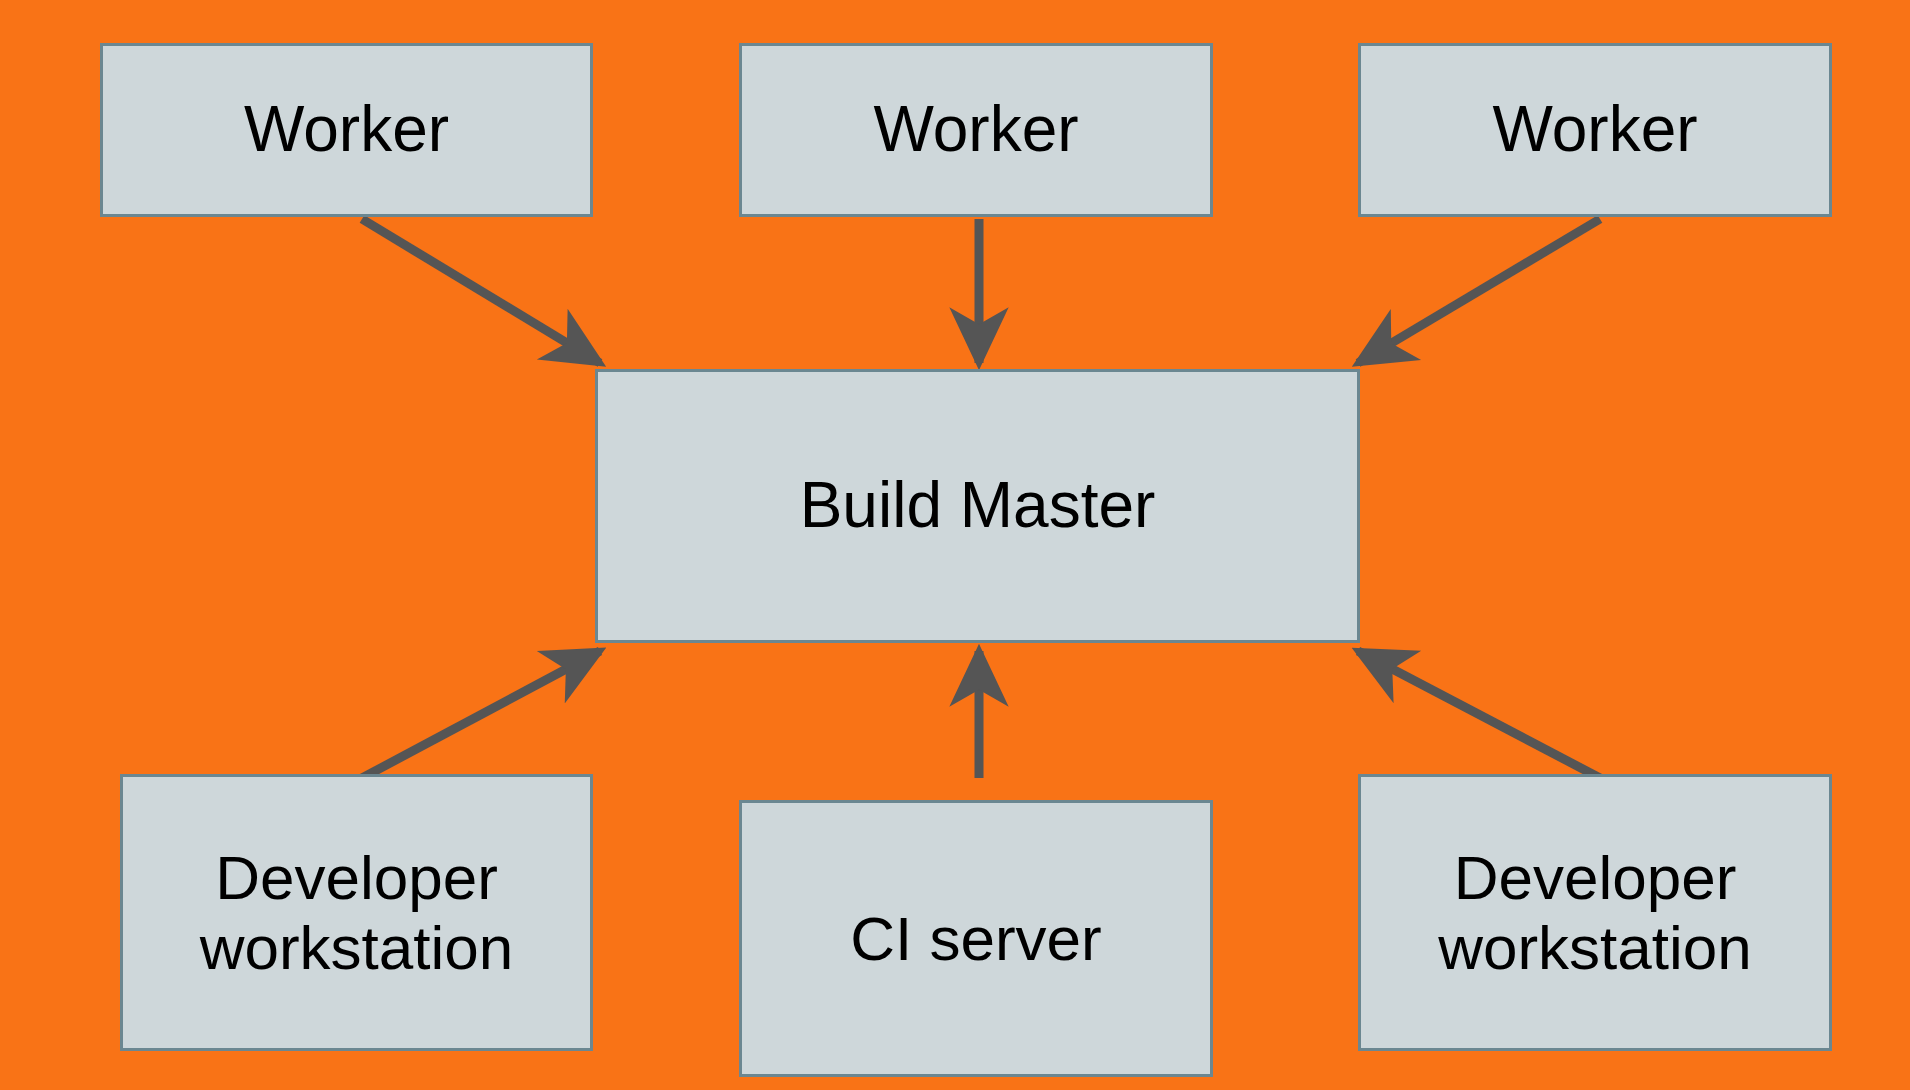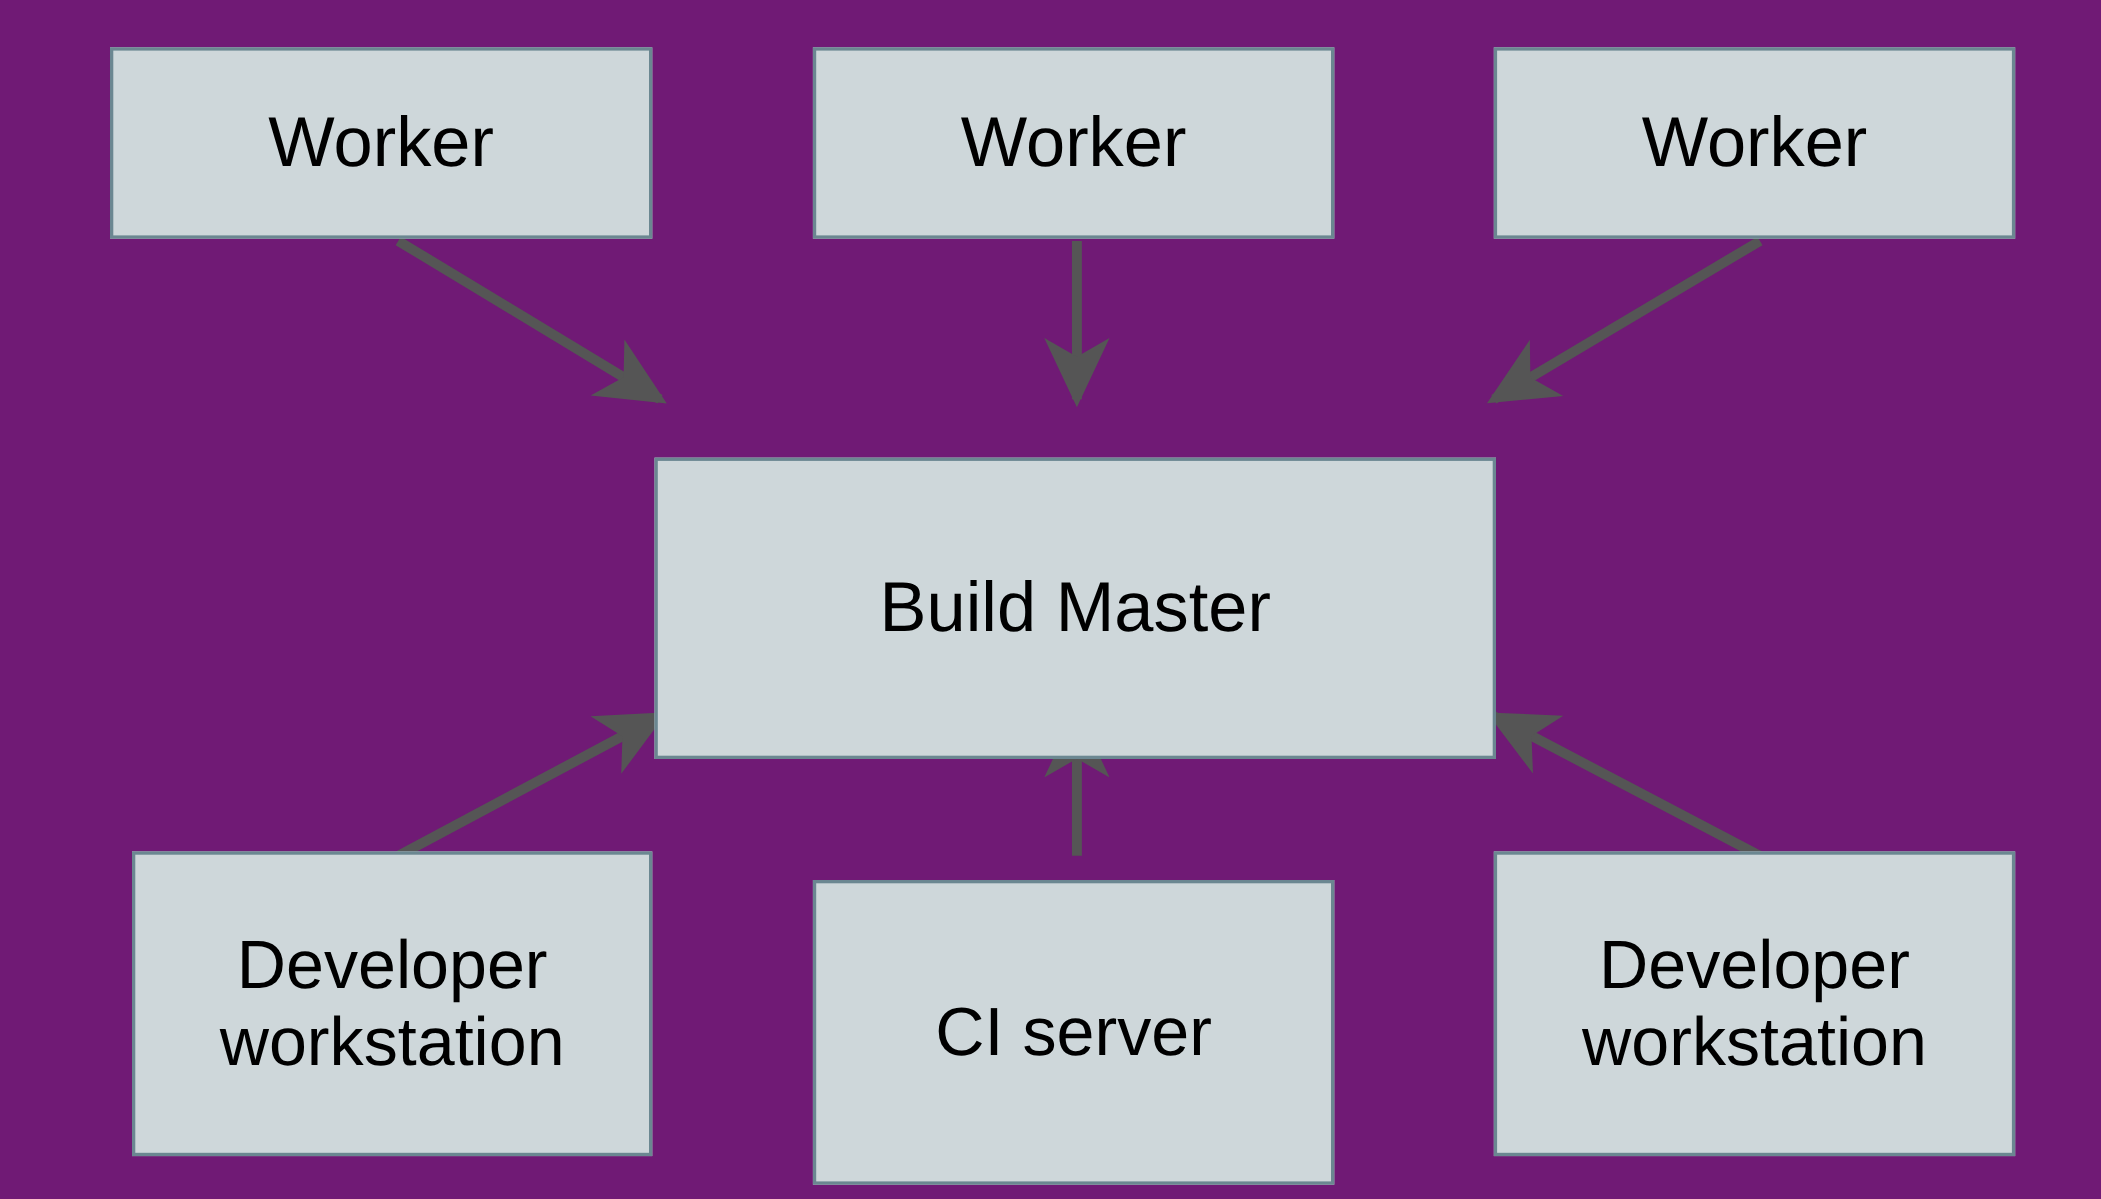--- a/index.html
+++ b/index.html
@@ -39,21 +39,21 @@
   .node-label {
     display: block;
     padding: 0 10px;
   }
   .size-lg { font-size: 64px; }
   .size-md { font-size: 62px; }
 </style>
 </head>
 <body>
 
-<div id="canvas" style="background: #701a75;">
+<div id="canvas" style="background: #f97316;">
 
   <svg id="edge-layer" width="1910" height="1090" viewBox="0 0 1910 1090" xmlns="http://www.w3.org/2000/svg">
     <defs>
       <marker id="arrowhead" markerWidth="7" markerHeight="7" refX="6.2" refY="3.5" orient="auto" markerUnits="strokeWidth">
         <path d="M0,0.2 L7,3.5 L0,6.8 L1.9,3.5 Z" fill="#555555"></path>
       </marker>
     </defs>
 
     <line x1="362" y1="219" x2="600" y2="363" stroke="#555555" stroke-width="9" marker-end="url(#arrowhead)"></line>
 
@@ -73,21 +73,21 @@
   </div>
 
   <div class="node size-lg" style="left: 739px; top: 43px; width: 474px; height: 174px; font-size: 64px; background: rgb(206, 215, 218); border-color: rgb(107, 135, 145); color: rgb(0, 0, 0);">
     <span class="node-label">Worker</span>
   </div>
 
   <div class="node size-lg" style="left: 1358px; top: 43px; width: 474px; height: 174px; font-size: 64px; background: rgb(206, 215, 218); border-color: rgb(107, 135, 145); color: rgb(0, 0, 0);">
     <span class="node-label">Worker</span>
   </div>
 
-  <div class="node size-lg" style="left: 595px; top: 369px; width: 765px; height: 274px; font-size: 64px; background: rgb(206, 215, 218); border-color: rgb(107, 135, 145); color: rgb(0, 0, 0); margin-top: 47px;">
+  <div class="node size-lg" style="left: 595px; top: 369px; width: 765px; height: 274px; font-size: 64px; background: rgb(206, 215, 218); border-color: rgb(107, 135, 145); color: rgb(0, 0, 0);">
     <span class="node-label">Build Master</span>
   </div>
 
   <div class="node size-md" style="left: 120px; top: 774px; width: 473px; height: 277px; font-size: 62px; background: rgb(206, 215, 218); border-color: rgb(107, 135, 145); color: rgb(0, 0, 0);">
     <span class="node-label">Developer
 workstation</span>
   </div>
 
   <div class="node size-md" style="left: 739px; top: 800px; width: 474px; height: 277px; font-size: 62px; background: rgb(206, 215, 218); border-color: rgb(107, 135, 145); color: rgb(0, 0, 0);">
     <span class="node-label">CI server</span>

